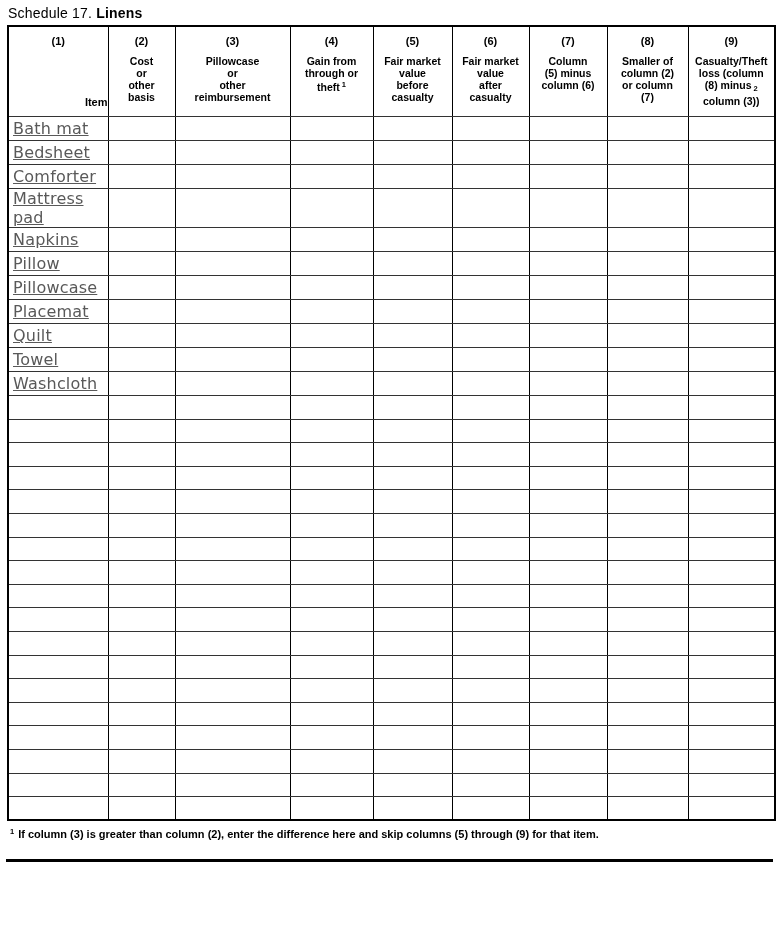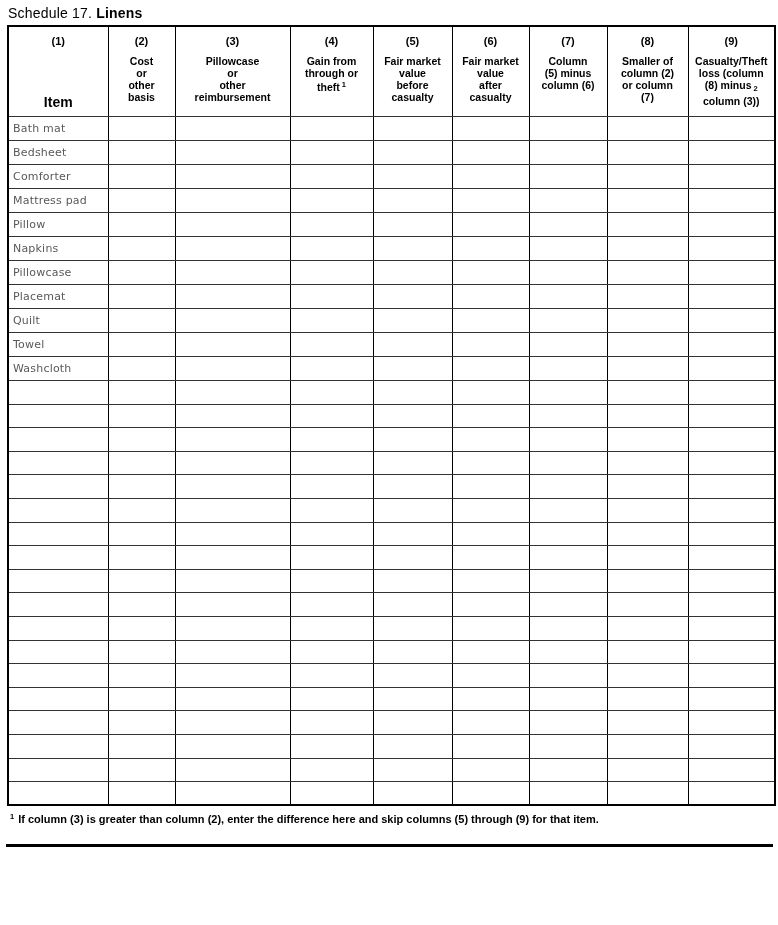--- a/index.html
+++ b/index.html
@@ -22,27 +22,27 @@
     border-top: 1.5px solid #333; border-bottom: 1.5px solid #333;
     padding: 0; overflow: hidden;
   }
   thead th {
     height: 89px; vertical-align: top; font-weight: bold;
     font-size: 10.5px; text-align: center; line-height: 12px;
   }
   th .num { padding-top: 8px; font-size: 11px; line-height: 12px; }
   th .desc { margin-top: 8px; line-height: 12px; white-space: nowrap; }
   th.item-head { position: relative; }
-  th .item-label { position: absolute; left: 0; right: 0; bottom: 8px; text-align: center; font-size: 14px; }
+  th .item-label { position: absolute; left: 0; right: 0; bottom: 8px; text-align: right; font-size: 11px; }
 
   tr.r-named { height: 24px; }
   tr.r-blank { height: 23.6px; }
   td.item-cell {
-    font-family: "DejaVu Sans", sans-serif; font-size: 11px; color: #595959;
-    text-align: left; padding-left: 4px; vertical-align: middle; letter-spacing: 0.2px;
+    font-family: "DejaVu Sans", sans-serif; font-size: 16px; color: #595959;
+    text-align: left; padding-left: 4px; vertical-align: middle; letter-spacing: 0.2px; text-decoration: underline;
   }
 
   .fnref { font-size: 7.5px; font-weight: bold; margin-left: 2px; display: inline-block; }
   .fnref.high { vertical-align: 4px; }
   .fnref.low  { vertical-align: -2px; }
 
   .footnotes { margin: 4px 0 18px 2px; font-weight: bold; font-size: 11px; line-height: 14px; }
   .fn { white-space: nowrap; }
   .fn .mark { font-size: 7.5px; vertical-align: 4px; margin: 0 4px 0 1px; font-weight: bold; }
 
@@ -186,32 +186,32 @@
           <td></td>
           <td></td>
           <td></td>
           <td></td>
           <td></td>
           <td></td>
           <td></td>
           <td></td>
         </tr>
         <tr class="r-named">
+          <td class="item-cell">Napkins</td>
+          <td></td>
+          <td></td>
+          <td></td>
+          <td></td>
+          <td></td>
+          <td></td>
+          <td></td>
+          <td></td>
+        </tr>
+        <tr class="r-named">
           <td class="item-cell">Pillow</td>
-          <td></td>
-          <td></td>
-          <td></td>
-          <td></td>
-          <td></td>
-          <td></td>
-          <td></td>
-          <td></td>
-        </tr>
-        <tr class="r-named">
-          <td class="item-cell">Napkins</td>
           <td></td>
           <td></td>
           <td></td>
           <td></td>
           <td></td>
           <td></td>
           <td></td>
           <td></td>
         </tr>
         <tr class="r-named">

